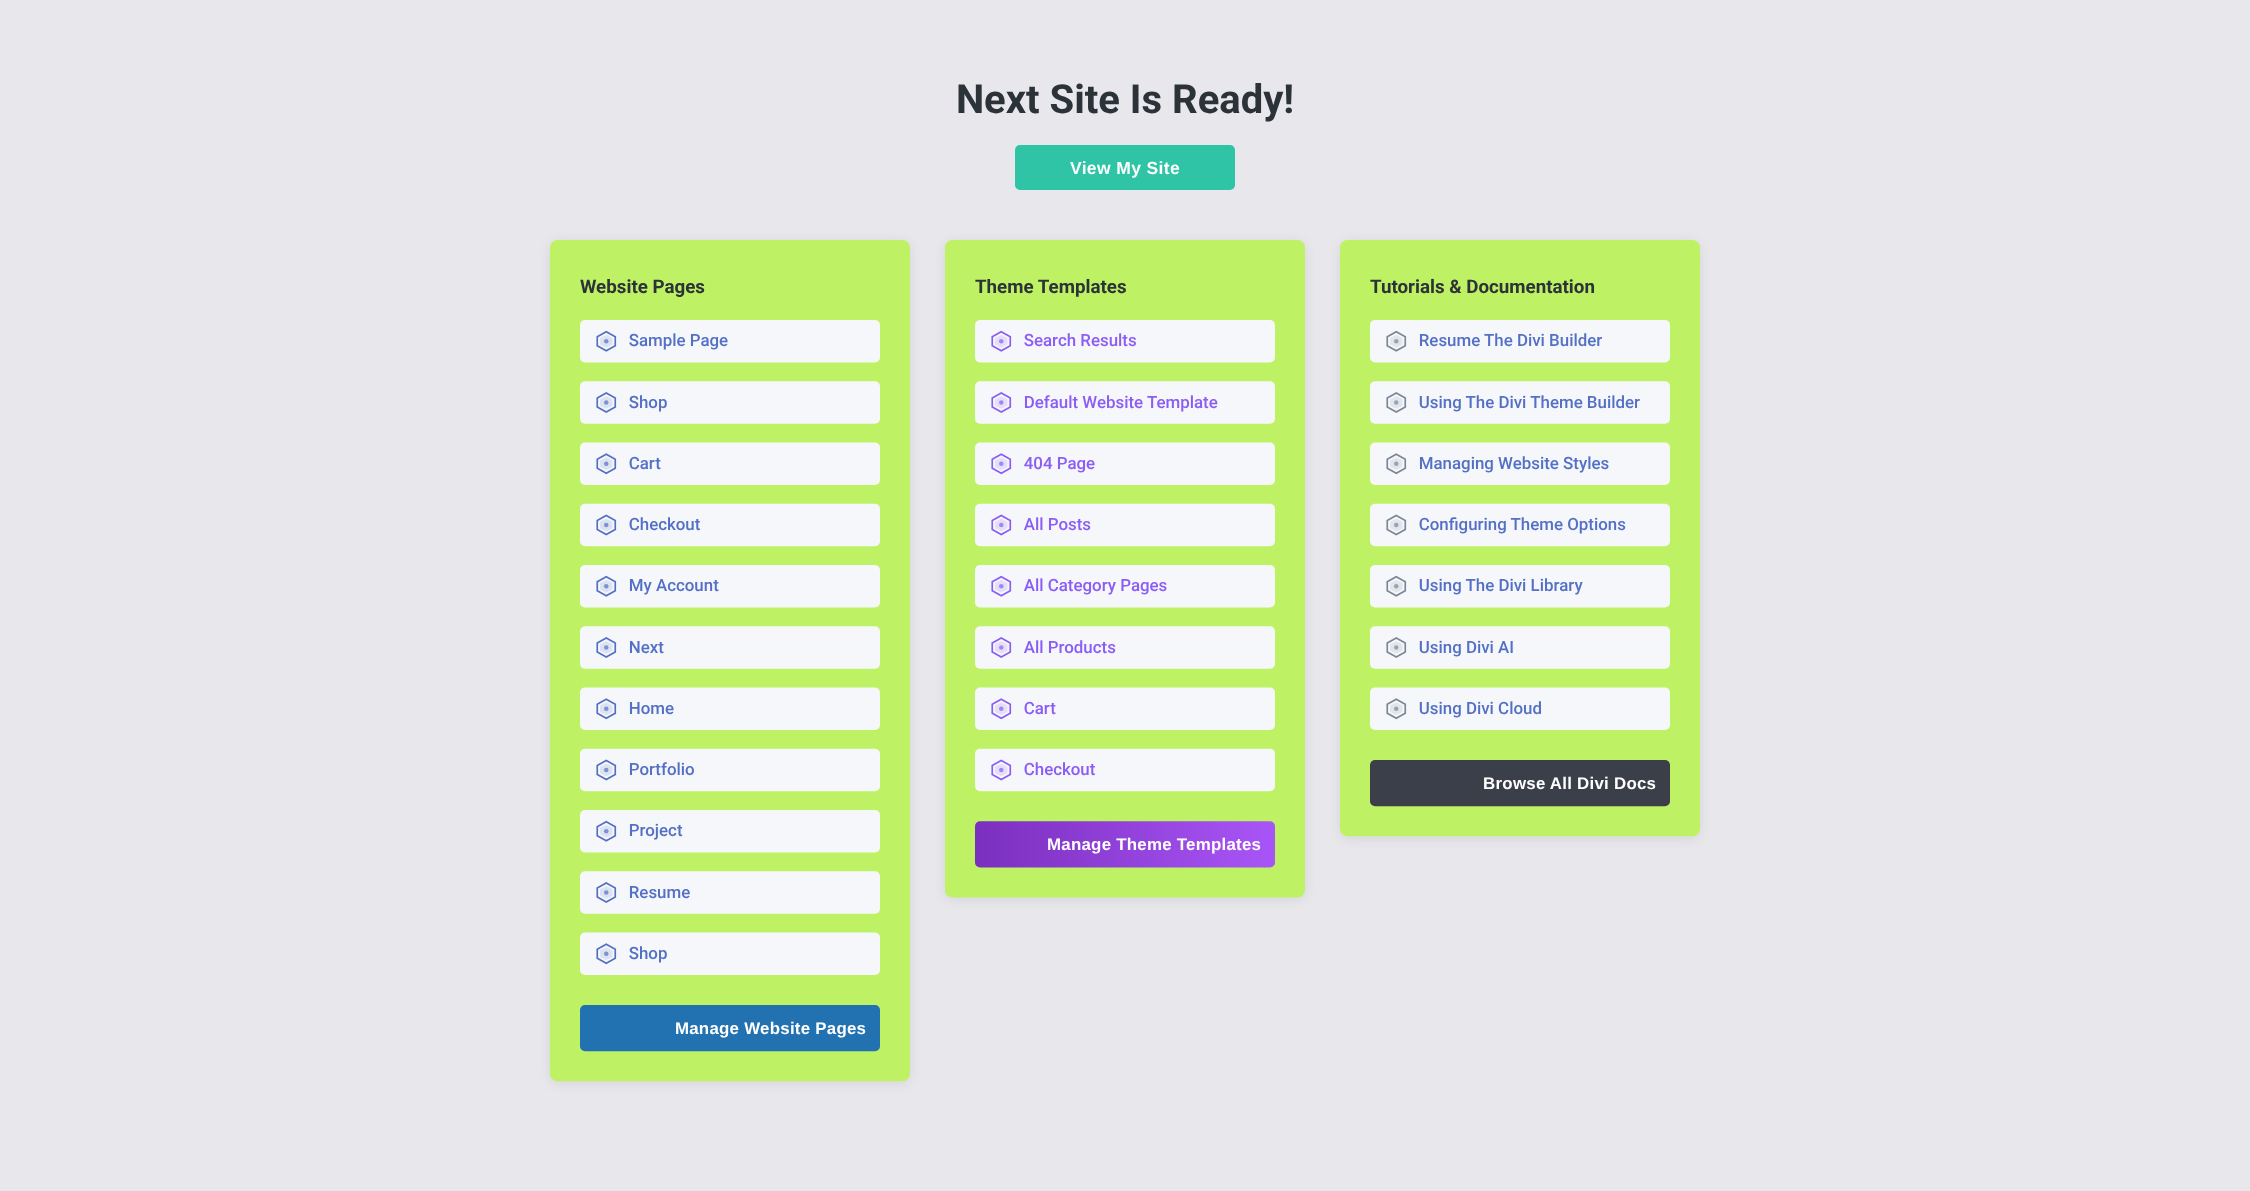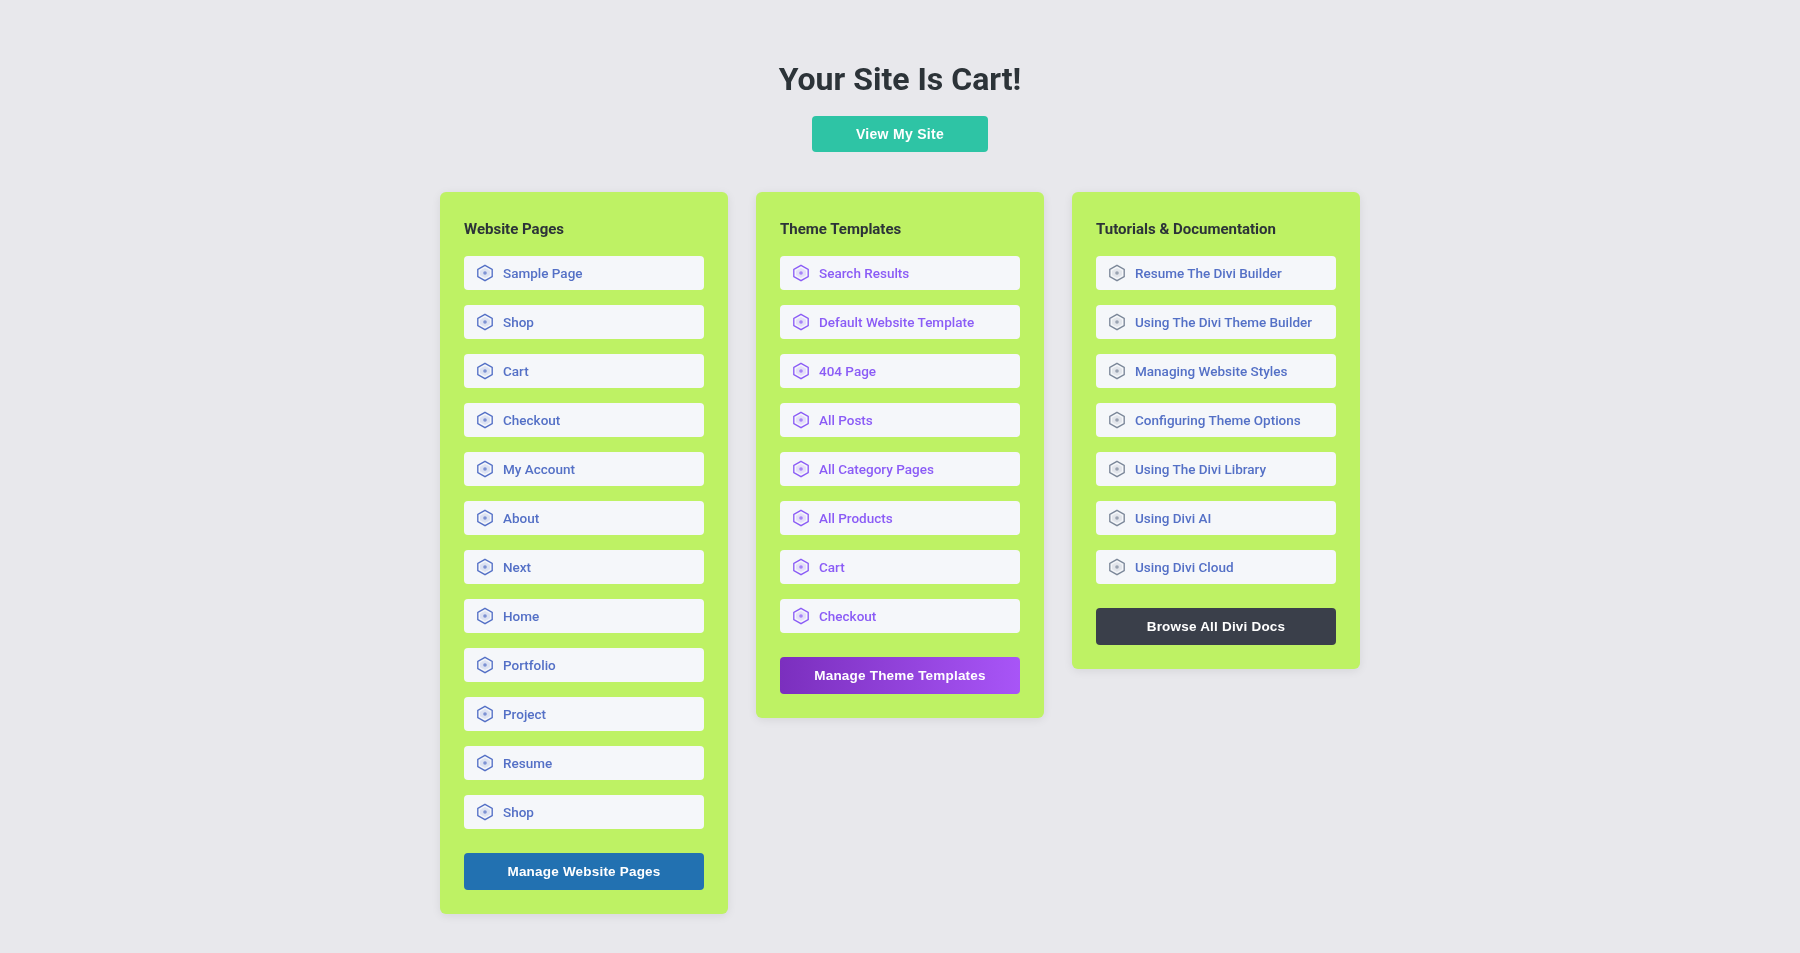--- a/index.html
+++ b/index.html
@@ -96,20 +96,21 @@
     .manage-btn {
       width: 100%;
       padding: 11px;
       border: none;
       border-radius: 4px;
       font-size: 13.5px;
       font-weight: 600;
       cursor: pointer;
       letter-spacing: 0.2px;
       margin-top: 6px;
+      text-align: right;
     }
     .manage-btn-blue {
       background: #2271b1;
       color: #fff;
     }
     .manage-btn-purple {
       background: linear-gradient(90deg, #7b2fbe, #a855f7);
       color: #fff;
     }
     .manage-btn-dark {
@@ -128,21 +129,21 @@
     }
     .divi-icon svg {
       width: 18px;
       height: 18px;
     }
   </style>
 </head>
 <body>
 
 <div class="page-header">
-  <h1 class="page-title">Your Site Is Cart!</h1>
+  <h1 class="page-title">Next Site Is Ready!</h1>
   <button class="view-site-btn">View My Site</button>
 </div>
 
 <div class="cards-row" id="cards-container">
 <div class="card"><div class="card-title">Website Pages</div><ul class="item-list">
         <li class="list-item">
           <span class="divi-icon">
             <svg viewBox="0 0 20 20" fill="none" xmlns="http://www.w3.org/2000/svg">
     <path d="M10 1.5L18 6V14L10 18.5L2 14V6L10 1.5Z" stroke="#5470c6" stroke-width="1.5" fill="none"></path>
     <path d="M10 5L15 7.5V12.5L10 15L5 12.5V7.5L10 5Z" stroke="#5470c6" stroke-width="1" fill="#5470c6" opacity="0.15"></path>
@@ -192,30 +193,20 @@
           <a class="item-link" href="#" style="color: rgb(84, 112, 198);">My Account</a>
         </li>
         <li class="list-item">
           <span class="divi-icon">
             <svg viewBox="0 0 20 20" fill="none" xmlns="http://www.w3.org/2000/svg">
     <path d="M10 1.5L18 6V14L10 18.5L2 14V6L10 1.5Z" stroke="#5470c6" stroke-width="1.5" fill="none"></path>
     <path d="M10 5L15 7.5V12.5L10 15L5 12.5V7.5L10 5Z" stroke="#5470c6" stroke-width="1" fill="#5470c6" opacity="0.15"></path>
     <circle cx="10" cy="10" r="2" fill="#5470c6" opacity="0.7"></circle>
   </svg>
           </span>
-          <a class="item-link" href="#" style="color: rgb(84, 112, 198);">About</a>
-        </li>
-        <li class="list-item">
-          <span class="divi-icon">
-            <svg viewBox="0 0 20 20" fill="none" xmlns="http://www.w3.org/2000/svg">
-    <path d="M10 1.5L18 6V14L10 18.5L2 14V6L10 1.5Z" stroke="#5470c6" stroke-width="1.5" fill="none"></path>
-    <path d="M10 5L15 7.5V12.5L10 15L5 12.5V7.5L10 5Z" stroke="#5470c6" stroke-width="1" fill="#5470c6" opacity="0.15"></path>
-    <circle cx="10" cy="10" r="2" fill="#5470c6" opacity="0.7"></circle>
-  </svg>
-          </span>
           <a class="item-link" href="#" style="color: rgb(84, 112, 198);">Next</a>
         </li>
         <li class="list-item">
           <span class="divi-icon">
             <svg viewBox="0 0 20 20" fill="none" xmlns="http://www.w3.org/2000/svg">
     <path d="M10 1.5L18 6V14L10 18.5L2 14V6L10 1.5Z" stroke="#5470c6" stroke-width="1.5" fill="none"></path>
     <path d="M10 5L15 7.5V12.5L10 15L5 12.5V7.5L10 5Z" stroke="#5470c6" stroke-width="1" fill="#5470c6" opacity="0.15"></path>
     <circle cx="10" cy="10" r="2" fill="#5470c6" opacity="0.7"></circle>
   </svg>
           </span>

